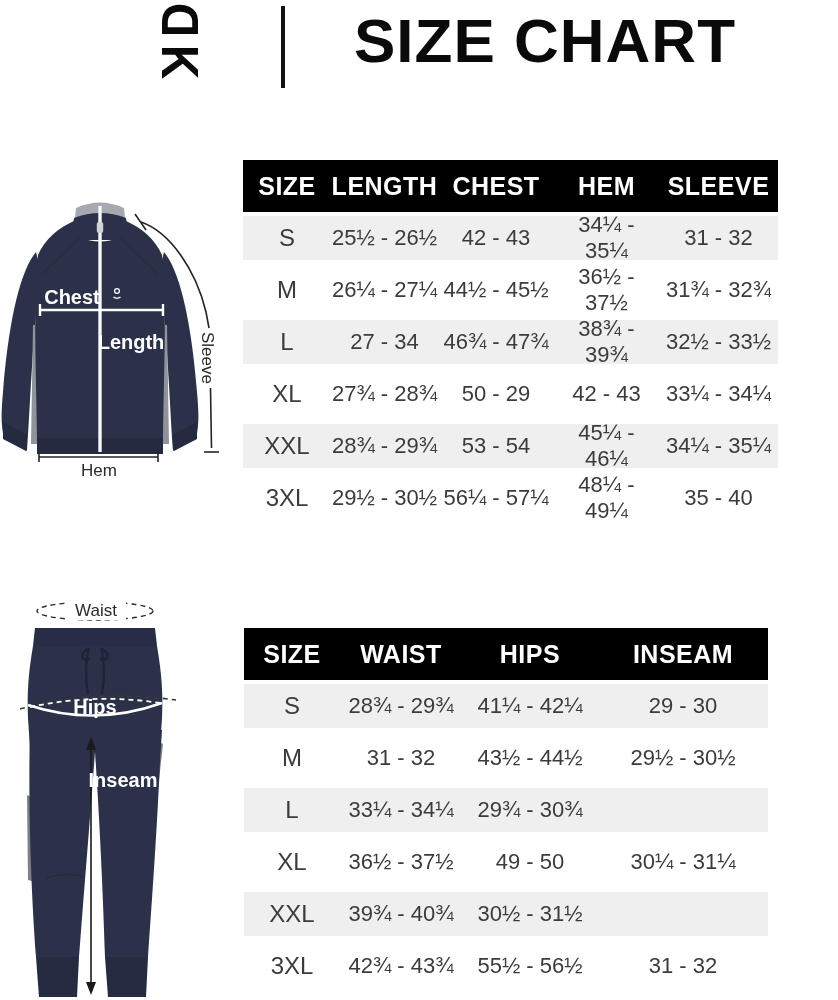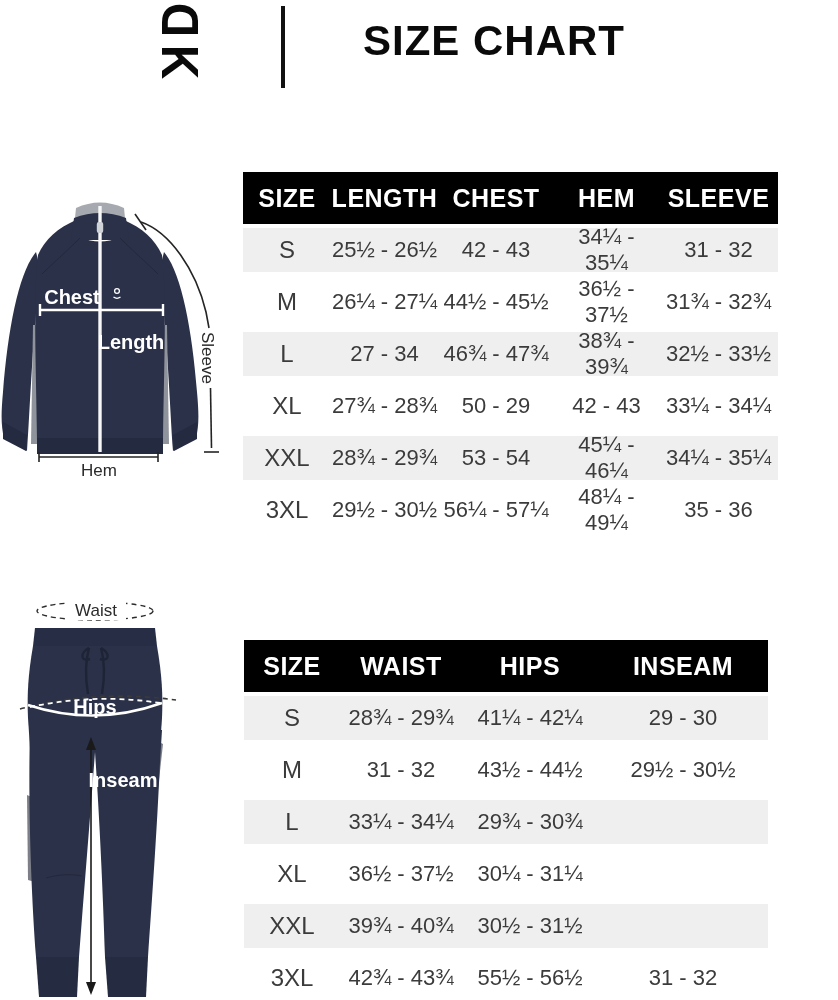--- a/index.html
+++ b/index.html
@@ -7,24 +7,24 @@
     position:relative;width:838px;height:1000px;background:#fff;overflow:hidden;
     font-family:"Liberation Sans","DejaVu Sans",sans-serif;
   }
   
   .logo{position:absolute;left:150px;top:-2px;width:60px;height:96px;color:#0a0a0a;}
   .logo span{display:block;width:60px;height:44px;line-height:44px;text-align:center;
     font-size:52px;font-weight:bold;}
   .logo .d{transform:rotate(-90deg) scaleX(.92);}
   .logo .k{transform:rotate(90deg) scaleX(.92);margin-top:-2px;}
   .hdr-divider{position:absolute;left:281px;top:6px;width:4px;height:82px;background:#111;}
-  .title{position:absolute;left:363px;top:10px;margin:0;font-size:42px;line-height:62px;
+  .title{position:absolute;left:354px;top:10px;margin:0;font-size:62px;line-height:62px;
     font-weight:bold;color:#0a0a0a;letter-spacing:1px;white-space:nowrap;}
   
-  .sizetable{position:absolute;box-sizing:border-box;margin-top:12px;}
+  .sizetable{position:absolute;box-sizing:border-box;}
   .jacket-table{left:243px;top:160px;width:595px;padding-right:60px;}
   .pants-table{left:244px;top:628px;width:594px;padding-right:70px;}
   .thead,.tr{display:grid;align-items:center;text-align:center;}
   .jacket-table .thead,.jacket-table .tr{grid-template-columns:88px 107px 116px 105px 119px;}
   .pants-table .thead,.pants-table .tr{grid-template-columns:96px 122px 136px 170px;}
   .thead{height:52px;background:#000;color:#fff;font-weight:bold;font-size:25px;letter-spacing:.5px;}
   .tr{height:52px;font-size:22px;color:#3b3b3b;}
   .tr .td:first-child{font-size:24px;}
   .tr.stripe{background:#efefef;box-shadow:inset 0 4px 0 #fff, inset 0 -4px 0 #fff;}
   
@@ -180,21 +180,21 @@
           <div class="td">28¾ - 29¾</div>
           <div class="td">53 - 54</div>
           <div class="td">45¼ - 46¼</div>
           <div class="td">34¼ - 35¼</div>
         </div>
         <div class="tr">
           <div class="td">3XL</div>
           <div class="td">29½ - 30½</div>
           <div class="td">56¼ - 57¼</div>
           <div class="td">48¼ - 49¼</div>
-          <div class="td">35 - 36</div>
+          <div class="td">35 - 40</div>
         </div>
       </div>
   </section>
 
   <section class="sizetable pants-table">
     <div class="thead">
         <div class="th">SIZE</div>
         <div class="th">WAIST</div>
         <div class="th">HIPS</div>
         <div class="th">INSEAM</div>
@@ -213,20 +213,21 @@
           <div class="td">29½ - 30½</div>
         </div>
         <div class="tr stripe">
           <div class="td">L</div>
           <div class="td">33¼ - 34¼</div>
           <div class="td">29¾ - 30¾</div>
         </div>
         <div class="tr">
           <div class="td">XL</div>
           <div class="td">36½ - 37½</div>
+          <div class="td">49 - 50</div>
           <div class="td">30¼ - 31¼</div>
         </div>
         <div class="tr stripe">
           <div class="td">XXL</div>
           <div class="td">39¾ - 40¾</div>
           <div class="td">30½ - 31½</div>
         </div>
         <div class="tr">
           <div class="td">3XL</div>
           <div class="td">42¾ - 43¾</div>

